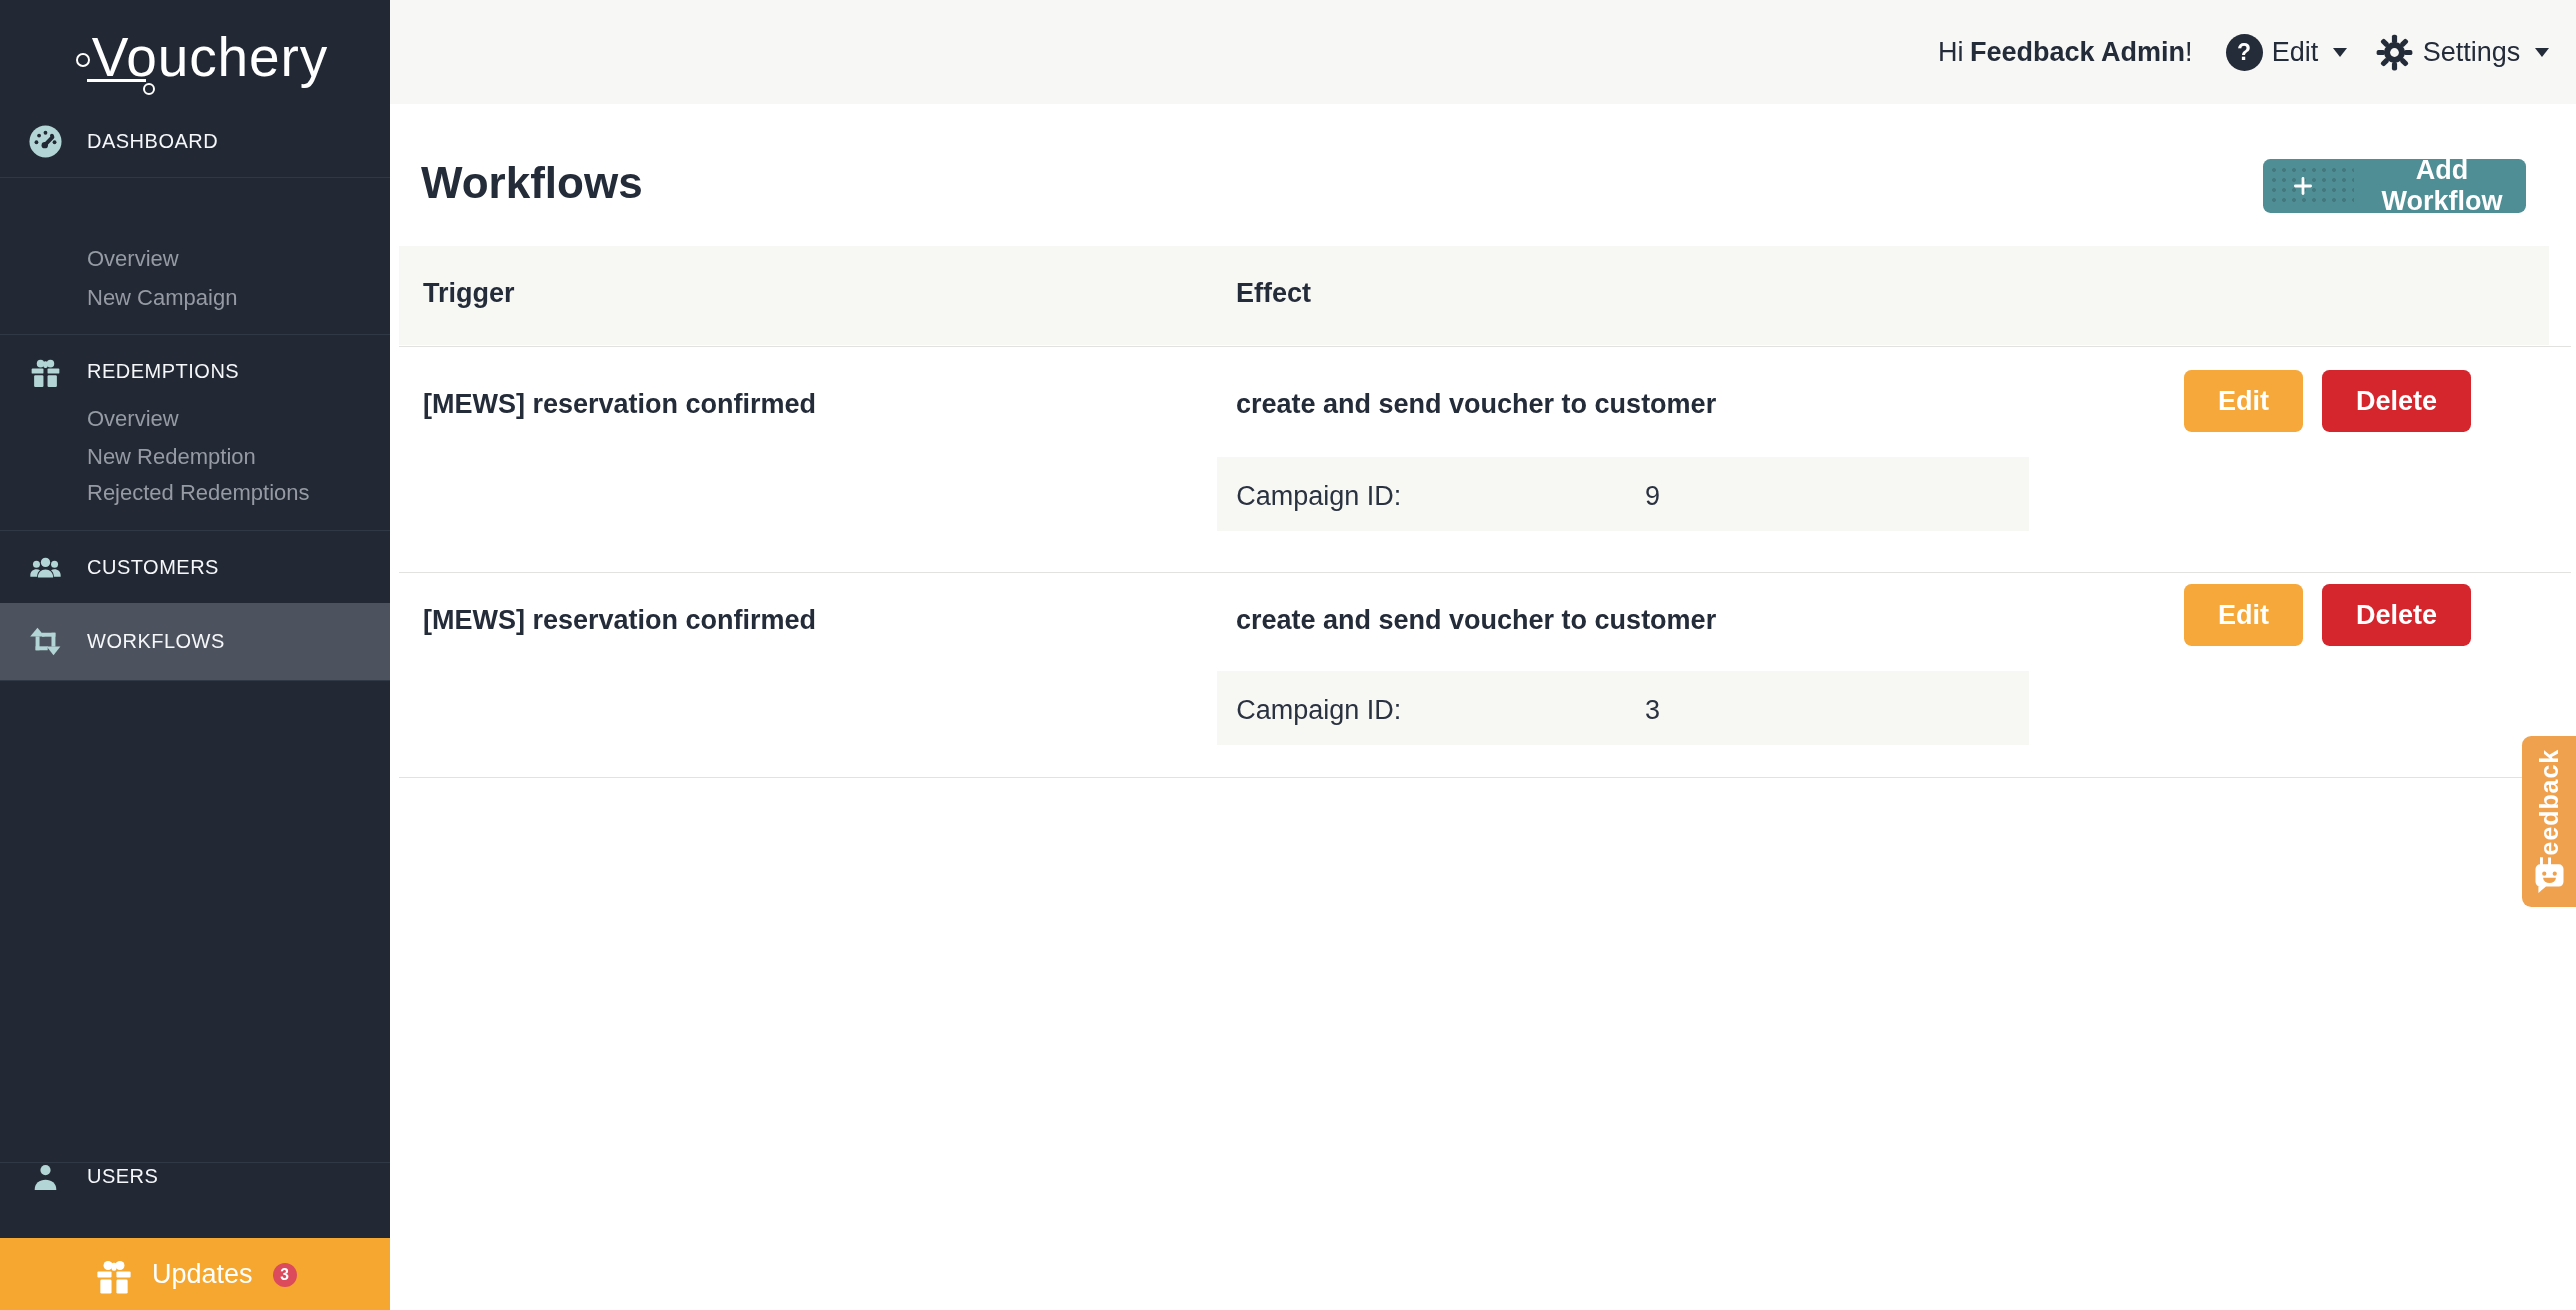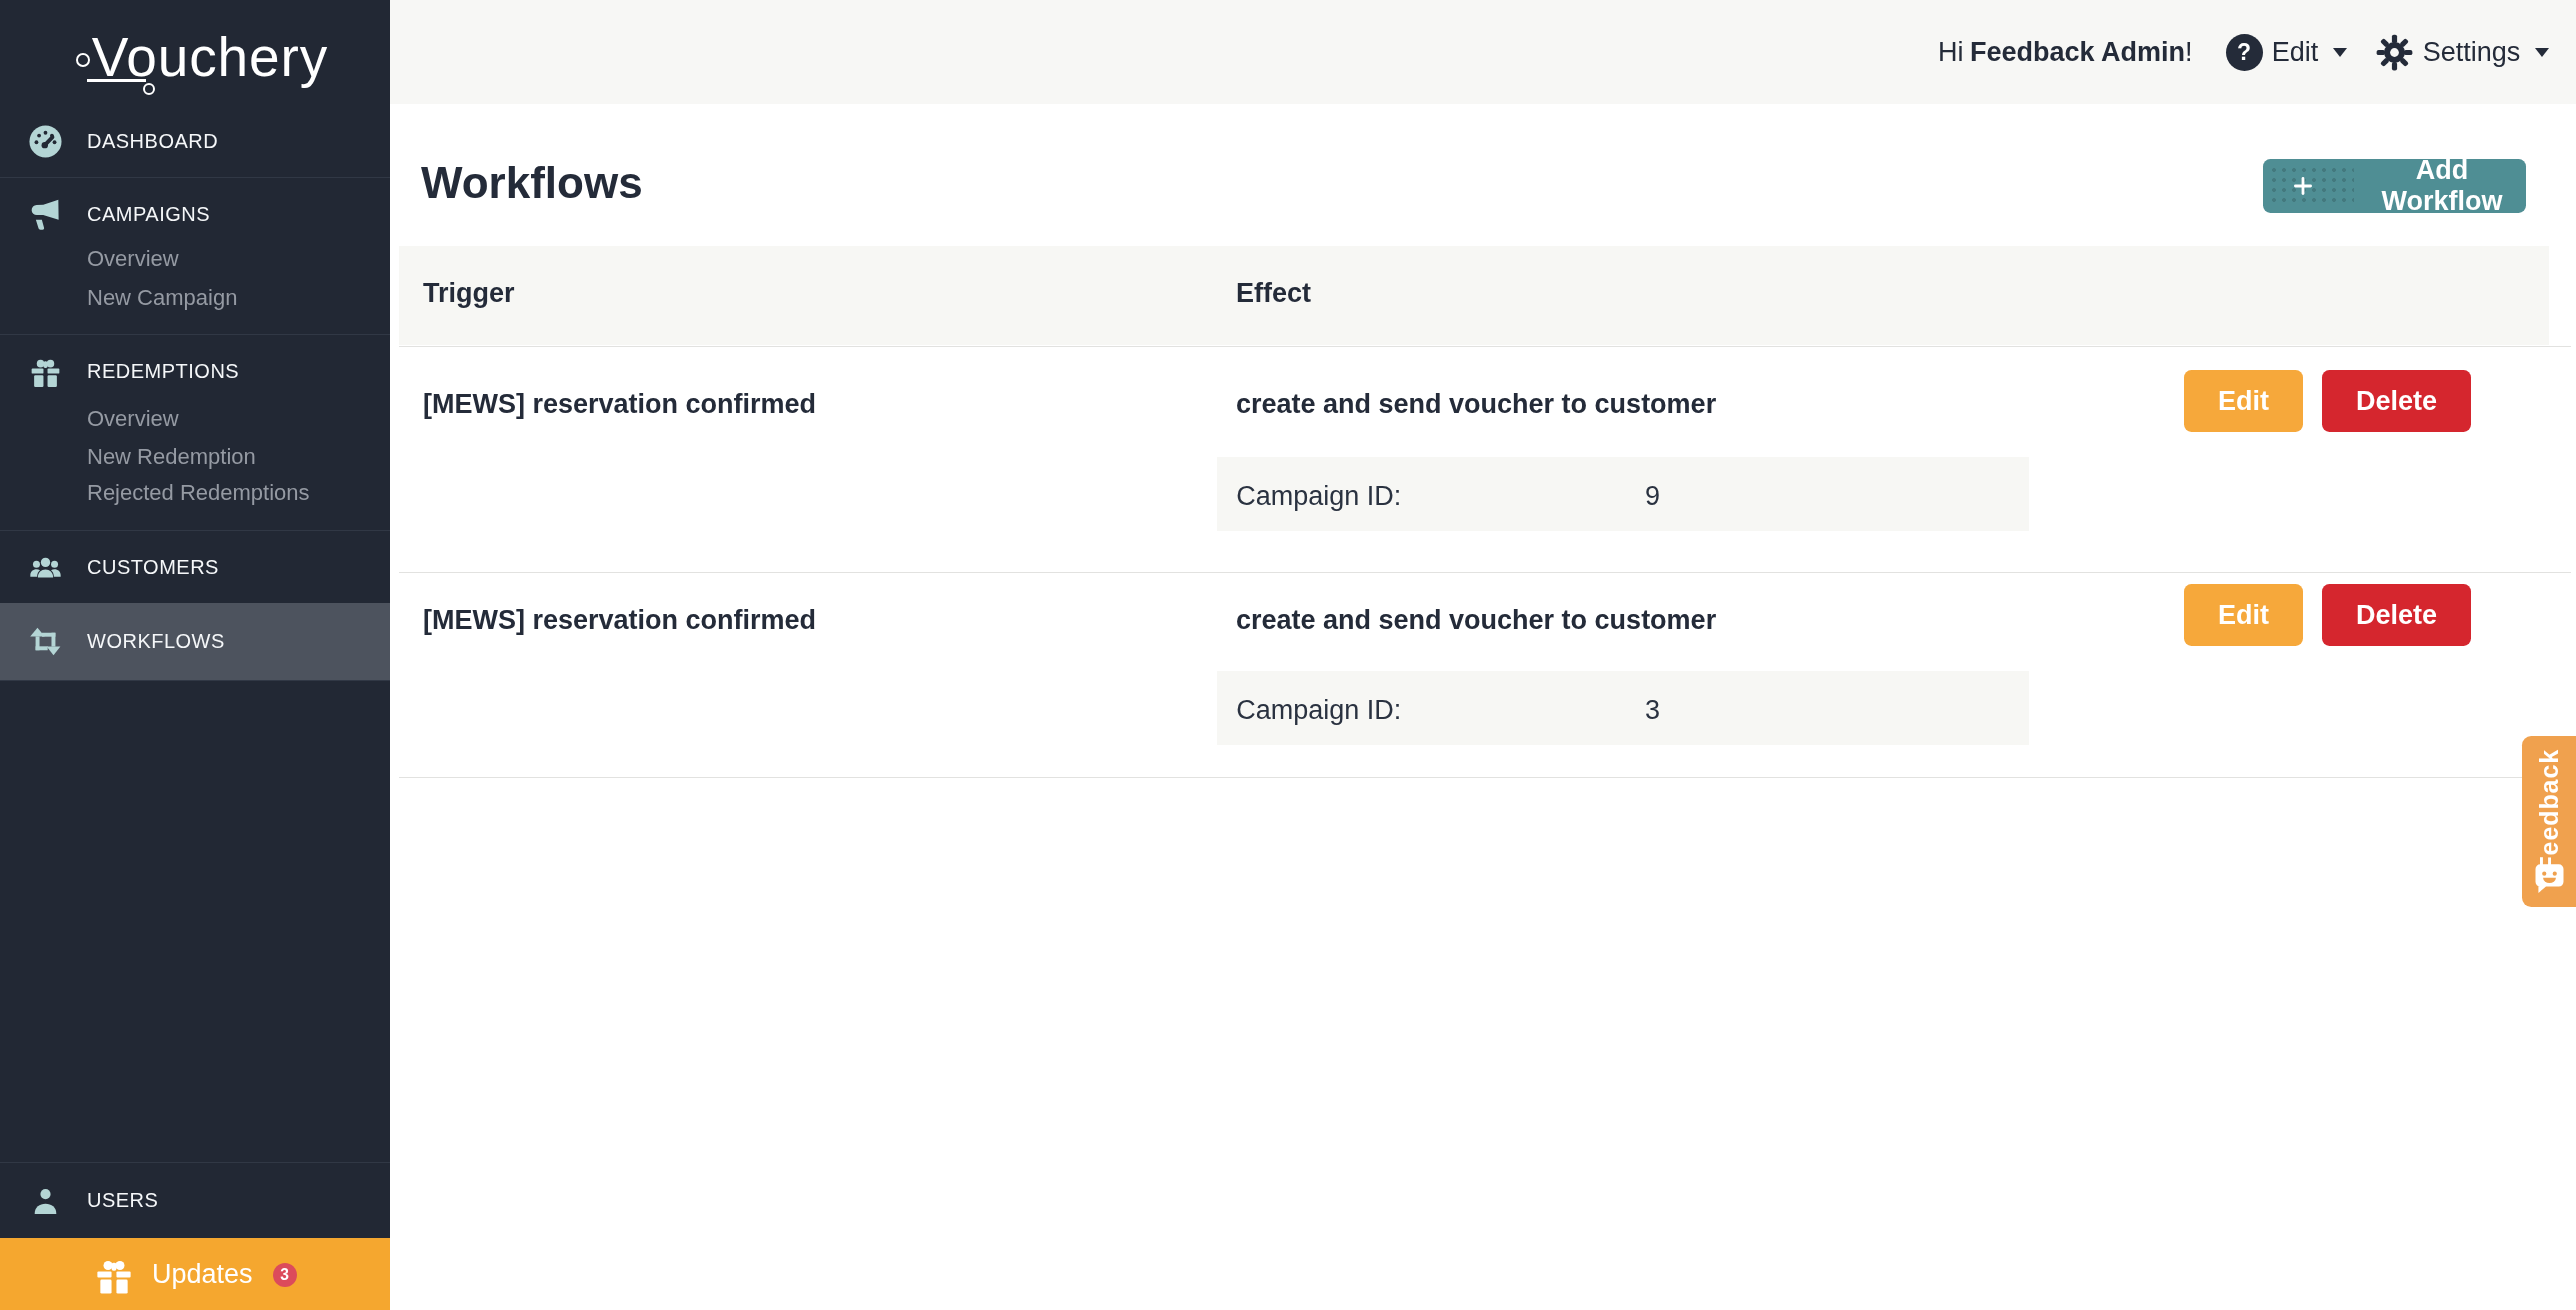--- a/index.html
+++ b/index.html
@@ -102,29 +102,20 @@
           <circle cx="18.2" cy="12.5" r="1.3"></circle>
         </g>
         <line x1="11.5" y1="14.5" x2="16.8" y2="9" stroke="#222834" stroke-width="2.6" stroke-linecap="round"></line>
         <circle cx="11.5" cy="14.5" r="2.2" fill="#222834"></circle>
       </svg>
     </span>
     <span class="nav-label">DASHBOARD</span>
   </div>
   <div class="sep" style="top:177px;"></div>
 
-  <div class="nav-item" style="top:178px;height:72px;">
-    <span class="nav-icon">
-      <svg width="35" height="35" viewBox="0 0 24 24" fill="#B4D5D5">
-        <path d="M20.8 1.8 21 15.6l-10.6-3.2H6.1a3.5 3.5 0 0 1-.2-7l4.6-.1Z"></path>
-        <path d="M5.4 15.6l1.8 5.9c.2.6.7 1 1.3 1H10c.7 0 1.2-.7 1-1.4l-1.5-5.5Z"></path>
-      </svg>
-    </span>
-    <span class="nav-label">CAMPAIGNS</span>
-  </div>
   <div class="sub-item" style="top:245px;">Overview</div>
   <div class="sub-item" style="top:284px;">New Campaign</div>
   <div class="sep" style="top:334px;"></div>
 
   <div class="nav-item" style="top:335px;height:72px;">
     <span class="nav-icon">
       <svg width="35" height="35" viewBox="0 0 24 24" fill="#B4D5D5">
         <rect x="2.5" y="10" width="8.1" height="3.4" rx="0.6"></rect>
         <rect x="13.4" y="10" width="8.1" height="3.4" rx="0.6"></rect>
         <rect x="4.2" y="14.6" width="6.4" height="8" rx="0.8"></rect>
@@ -165,21 +156,21 @@
         <rect x="16.1" y="6" width="2.7" height="9.5"></rect>
         <rect x="9.6" y="6" width="9.2" height="2.7"></rect>
       </svg>
     </span>
     <span class="nav-label">WORKFLOWS</span>
   </div>
   <div class="sep" style="top:680px;"></div>
 
   <div class="sep" style="top:1162px;"></div>
 
-  <div class="nav-item" style="top:1164px;height:72px;">
+  <div class="nav-item" style="top:1140px;height:72px;">
     <span class="nav-icon">
       <svg width="35" height="35" viewBox="0 0 24 24" fill="#B4D5D5">
         <circle cx="12" cy="7.6" r="3.5"></circle>
         <path d="M4.6 20.8c0-4.1 3.3-6.6 7.4-6.6s7.4 2.5 7.4 6.6v.4H4.6Z"></path>
       </svg>
     </span>
     <span class="nav-label">USERS</span>
   </div>
 
   <div class="updates-bar">

